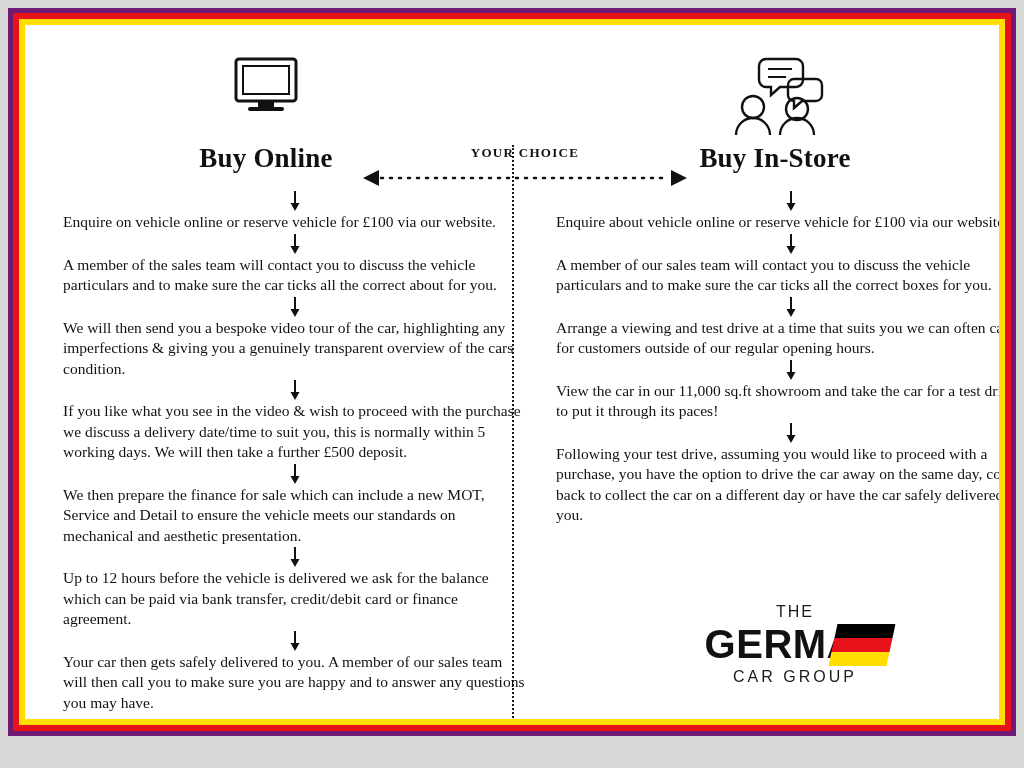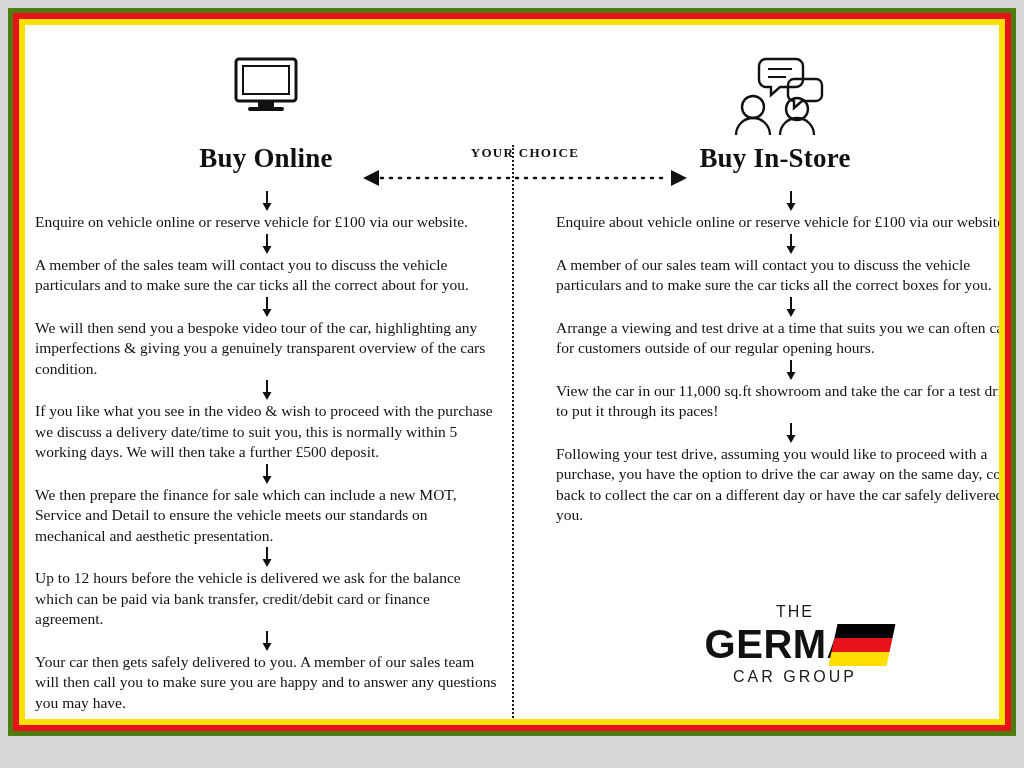--- a/index.html
+++ b/index.html
@@ -20,21 +20,21 @@
     background: #d8d8d8;
     box-sizing: border-box;
   }
   
   .border-black {
     position: absolute;
     left: 8px;
     top: 8px;
     width: 1008px;
     height: 728px;
-    background: #4d7c0f;
+    background: #701a75;
     box-sizing: border-box;
   }
   .border-red {
     position: absolute;
     left: 5px;
     top: 5px;
     right: 5px;
     bottom: 5px;
     background: #e8131a;
   }
@@ -95,21 +95,21 @@
     font-family: "Liberation Serif", serif;
     font-size: 27px;
     font-weight: bold;
     color: #111111;
     letter-spacing: 0.2px;
   }
   .steps {
     position: absolute;
     top: 165px;
     width: 464px;
-    left: 4px;
+    left: 32px;
   }
   .col-right .steps { left: 16px; width: 470px; }
 
   .step {
     font-size: 15.5px;
     line-height: 20.5px;
     color: #121212;
     text-align: left;
   }
   .arrow {

